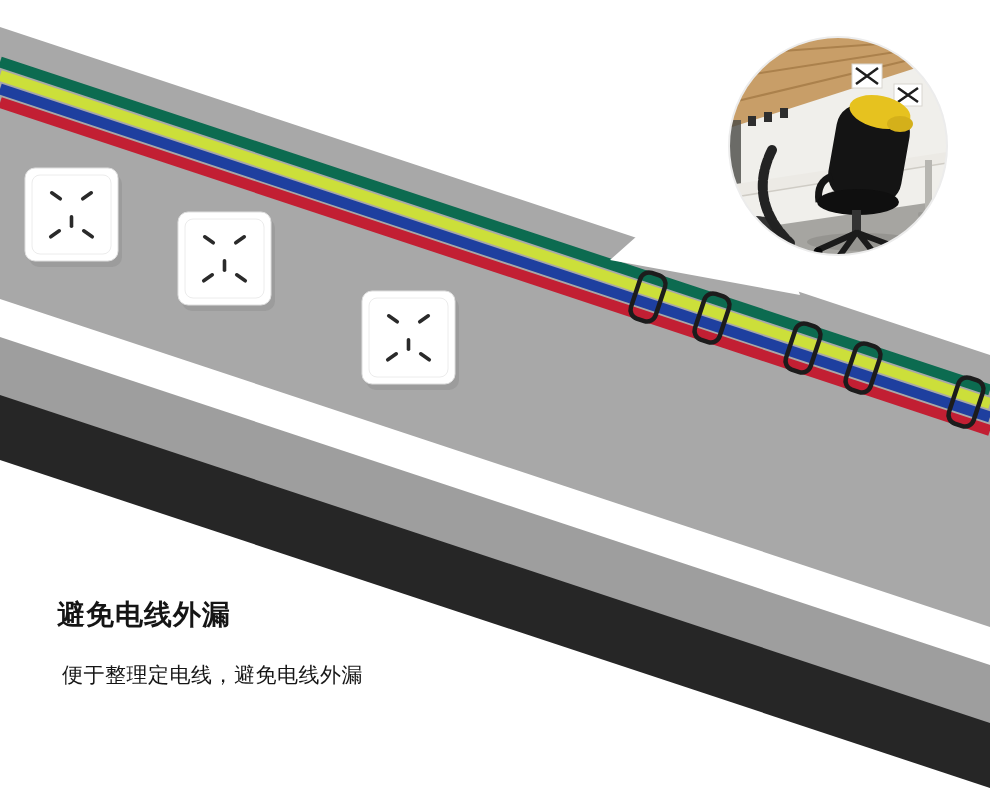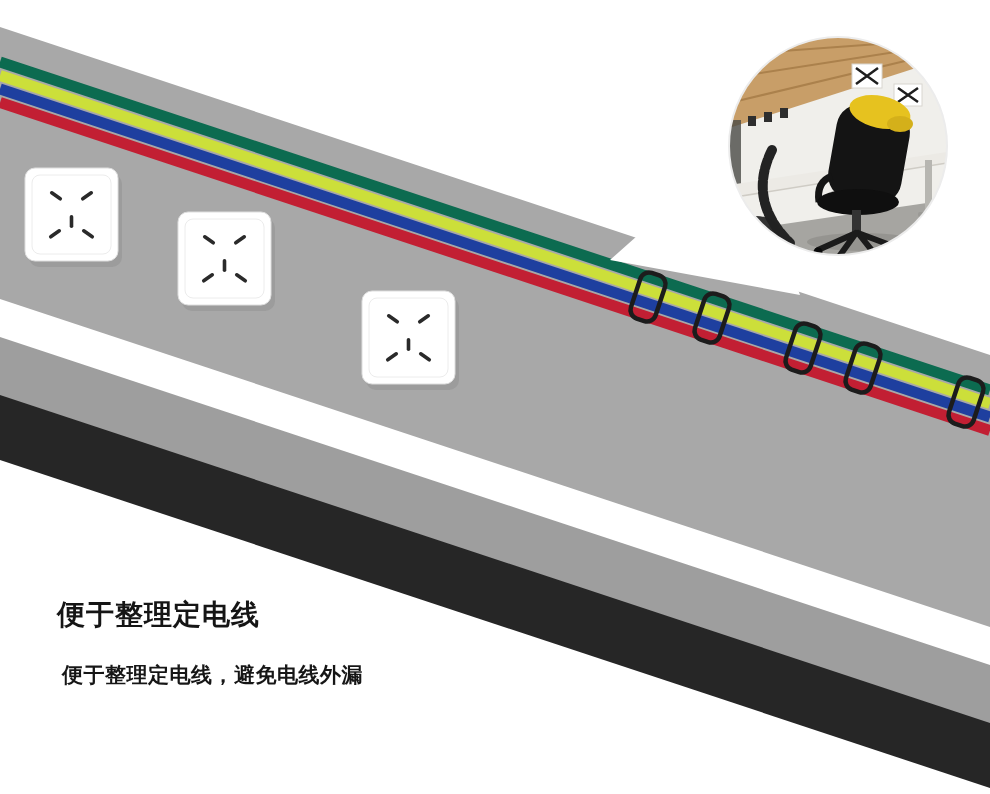--- a/index.html
+++ b/index.html
@@ -18,21 +18,21 @@
     color:#161616;
   }
   .caption-title{
     font-size:28px;
     font-weight:700;
     letter-spacing:1px;
     color:#151515;
   }
   .caption-line{
     font-size:21px;
-    font-weight:700;
+    font-weight:400;
     letter-spacing:0.5px;
     color:#161616;
     padding-left:5px;
   }
   .caption-line.first{margin-top:27px;}
   .caption-line.second{margin-top:17px;}
 </style>
 </head>
 <body>
 
@@ -124,16 +124,16 @@
         <circle cx="878" cy="260" r="4.5" fill="#0a0a0a"></circle>
         <circle cx="898" cy="250" r="4.5" fill="#0a0a0a"></circle>
       </g>
       <ellipse cx="756" cy="232" rx="24" ry="16" fill="#222222" opacity="0.92"></ellipse>
       <path d="M905,238 q18,-6 34,2" stroke="#2b2b2b" stroke-width="3" fill="none"></path>
     </g>
     <circle cx="838" cy="146" r="109" fill="none" stroke="#ececec" stroke-width="2"></circle>
   </svg>
 
   <div class="caption">
-    <div class="caption-title">便于整理定电线</div>
+    <div class="caption-title">避免电线外漏</div>
     <div class="caption-line first">便于整理定电线，避免电线外漏</div>
   </div>
 </div>
 
 </body></html>

